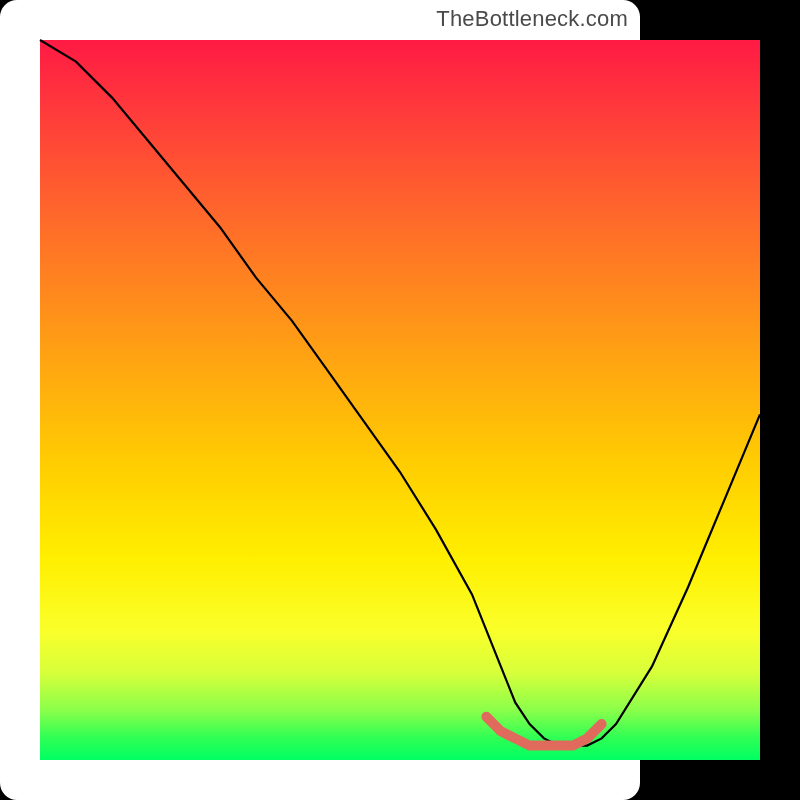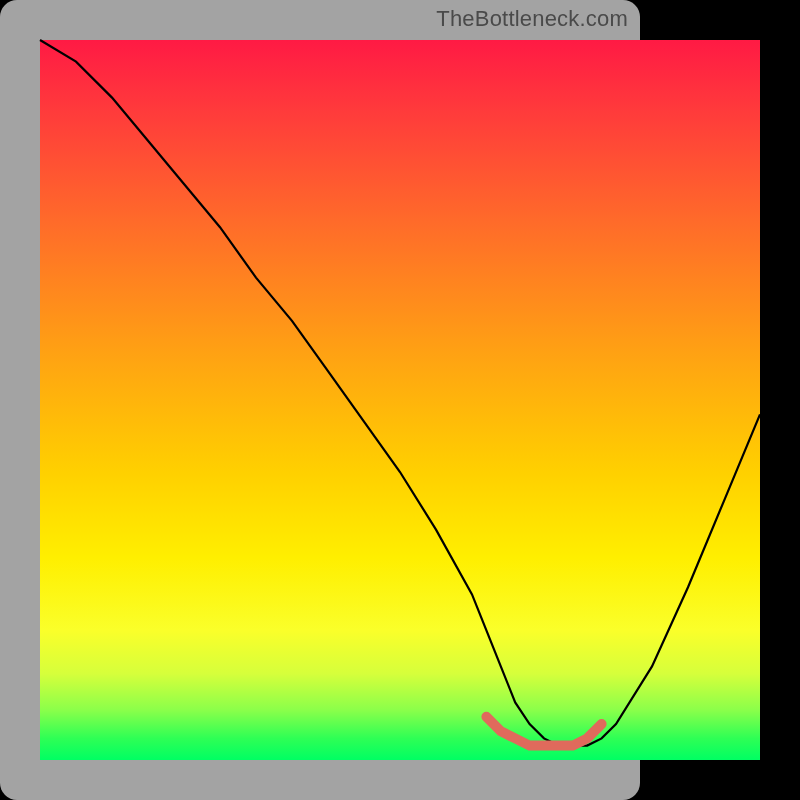--- a/index.html
+++ b/index.html
@@ -9,21 +9,21 @@
     height: 800px;
     background: #000;
     overflow: hidden;
   }
   .frame {
     position: absolute;
     left: 0;
     top: 0;
     width: 640px;
     height: 800px;
-    background: #a3a3a3;
+    background: #ffffff;
     border-radius: 17px;
   }
   .plot {
     position: absolute;
     left: 40px;
     top: 40px;
     width: 720px;
     height: 720px;
     background: linear-gradient(to bottom,
       #ff1a44 0%,

